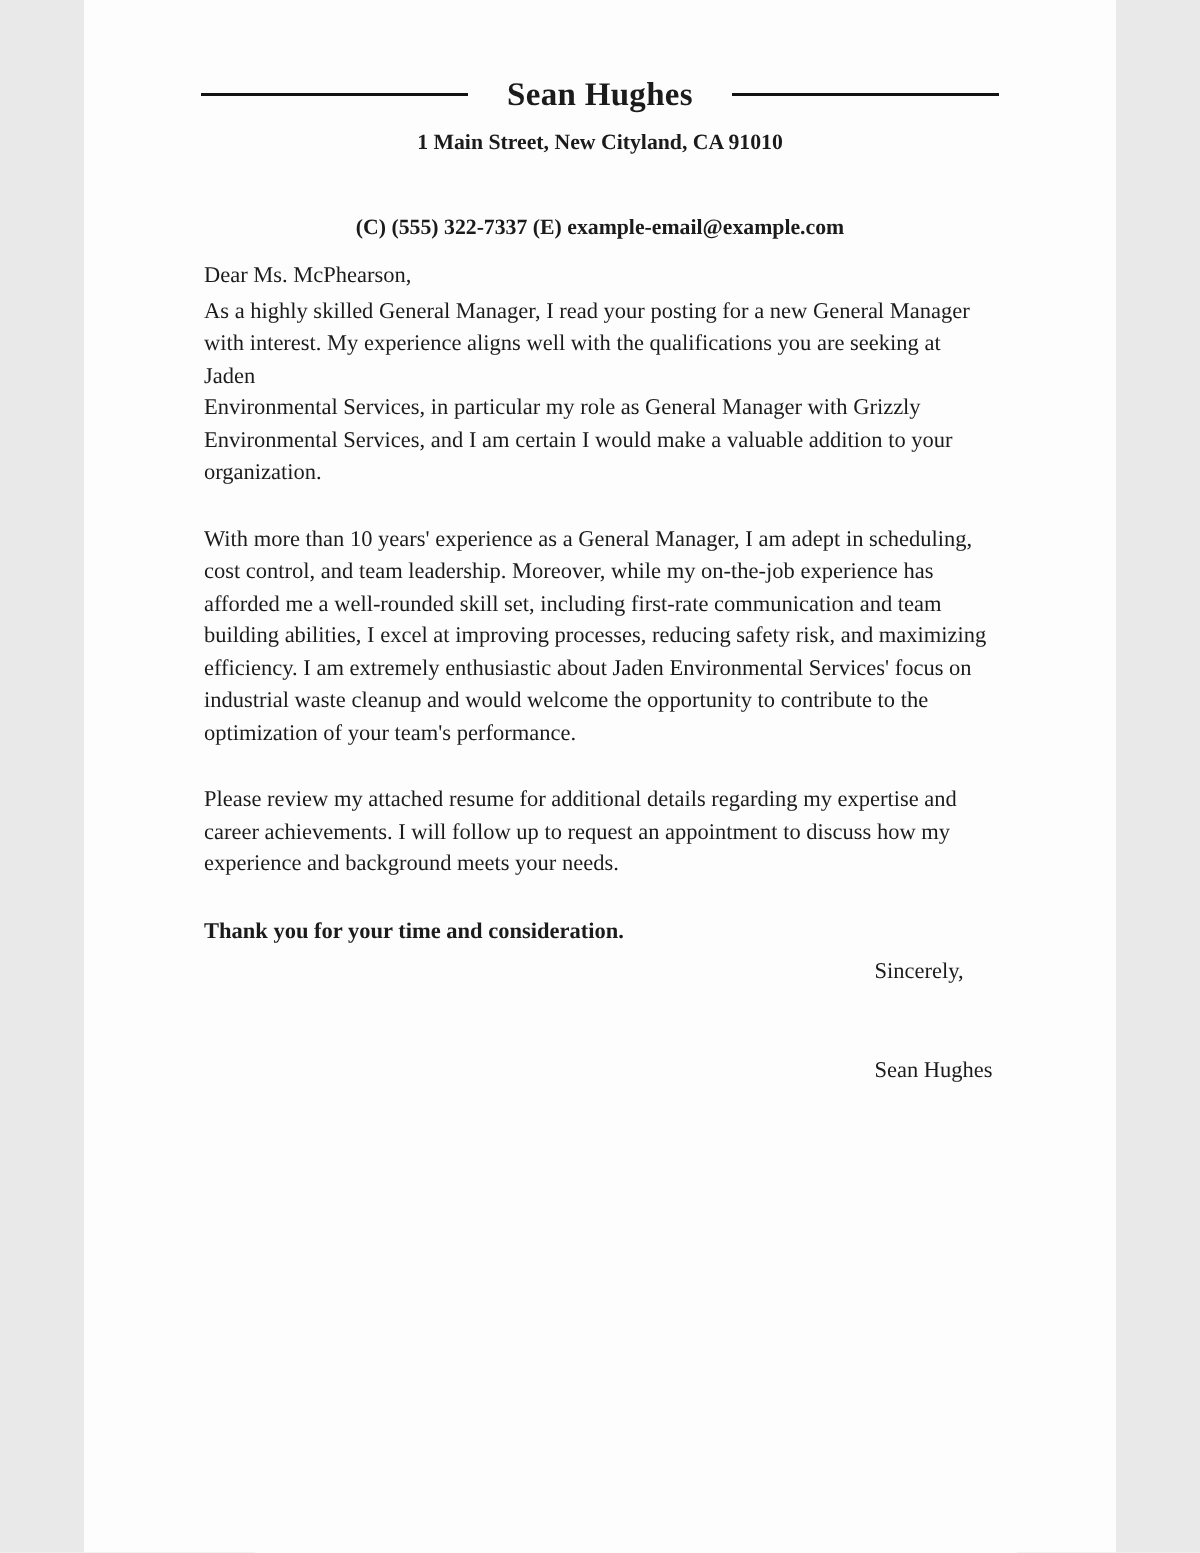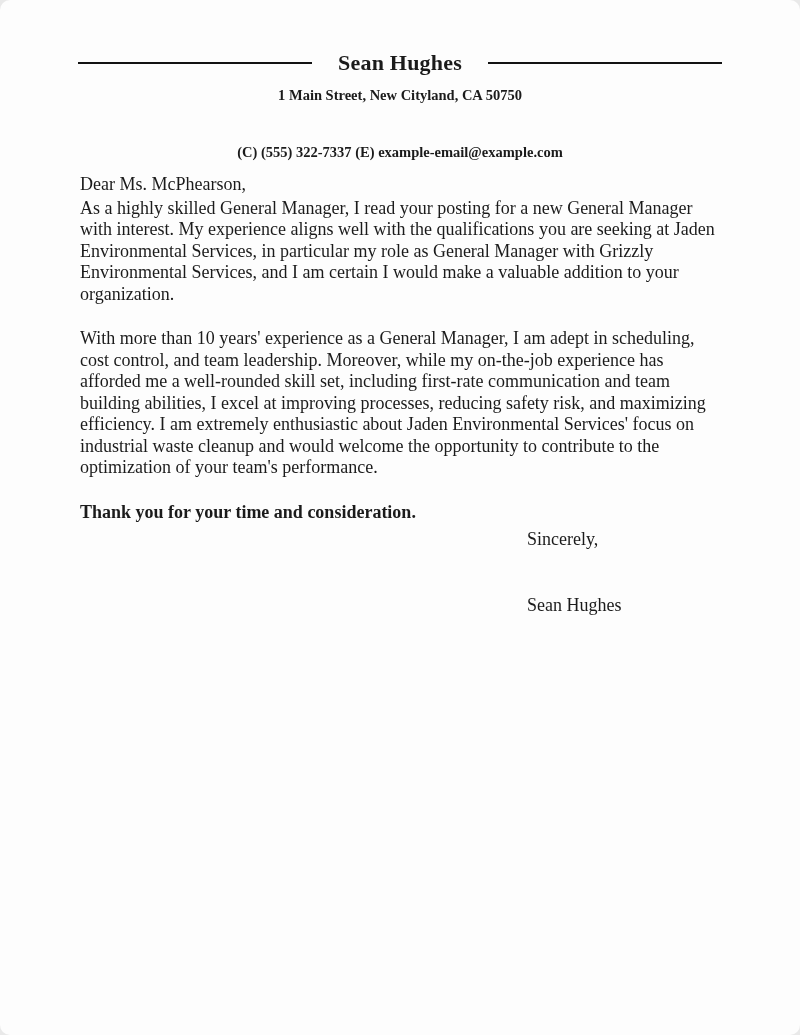--- a/index.html
+++ b/index.html
@@ -2,29 +2,28 @@
 <html><head>
 <meta charset="utf-8">
 <style>
   html, body {
     margin: 0;
     padding: 0;
     background: #e9e9e9;
   }
   .page {
     position: relative;
-    width: 800px;
+    width: 688px;
     height: 1035px;
     margin: 0 auto;
     background: #fdfdfd;
     color: #1b1b1b;
     font-family: "Liberation Serif", "DejaVu Serif", serif;
     overflow: hidden;
     box-sizing: border-box;
-    border-radius: 10px;
   }
   
   .header {
     padding-top: 50px;
   }
   .name-row {
     display: flex;
     align-items: center;
     margin: 0 78px;
   }
@@ -47,21 +46,21 @@
     font-size: 14.5px;
     line-height: 21px;
     margin-top: 36px;
   }
   .address {
     margin-top: 9px;
   }
   
   .body {
     margin: 0 80px;
-    font-size: 18px;
+    font-size: 15px;
     line-height: 21.5px;
   }
   .salutation {
     margin: 11px 0 2px 0;
   }
   .para {
     margin: 0 0 23px 0;
     white-space: pre-line;
   }
   .thanks {
@@ -78,35 +77,38 @@
 </head>
 <body>
 
 <div class="page">
   <header class="header">
     <div class="name-row">
       <span class="rule"></span>
       <h1 class="name">Sean Hughes</h1>
       <span class="rule"></span>
     </div>
-    <div class="address">1 Main Street, New Cityland, CA 50750</div>
+    <div class="address">1 Main Street, New Cityland, CA 91010</div>
     <div class="contact">(C) (555) 322-7337 (E) example-email@example.com</div>
   </header>
 
   <main class="body">
     <p class="salutation">Dear Ms. McPhearson,</p>
     <p class="para">As a highly skilled General Manager, I read your posting for a new General Manager
 with interest. My experience aligns well with the qualifications you are seeking at Jaden
 Environmental Services, in particular my role as General Manager with Grizzly
 Environmental Services, and I am certain I would make a valuable addition to your
 organization.</p>
     <p class="para">With more than 10 years' experience as a General Manager, I am adept in scheduling,
 cost control, and team leadership. Moreover, while my on-the-job experience has
 afforded me a well-rounded skill set, including first-rate communication and team
 building abilities, I excel at improving processes, reducing safety risk, and maximizing
 efficiency. I am extremely enthusiastic about Jaden Environmental Services' focus on
 industrial waste cleanup and would welcome the opportunity to contribute to the
 optimization of your team's performance.</p>
+    <p class="para">Please review my attached resume for additional details regarding my expertise and
+career achievements. I will follow up to request an appointment to discuss how my
+experience and background meets your needs.</p>
     <p class="para thanks">Thank you for your time and consideration.</p>
     <p class="closing">Sincerely,</p>
     <p class="signature">Sean Hughes</p>
   </main>
 </div>
 
 </body></html>

